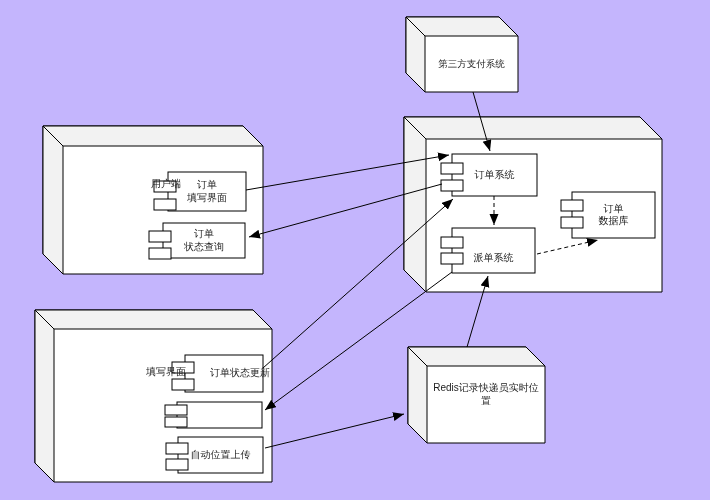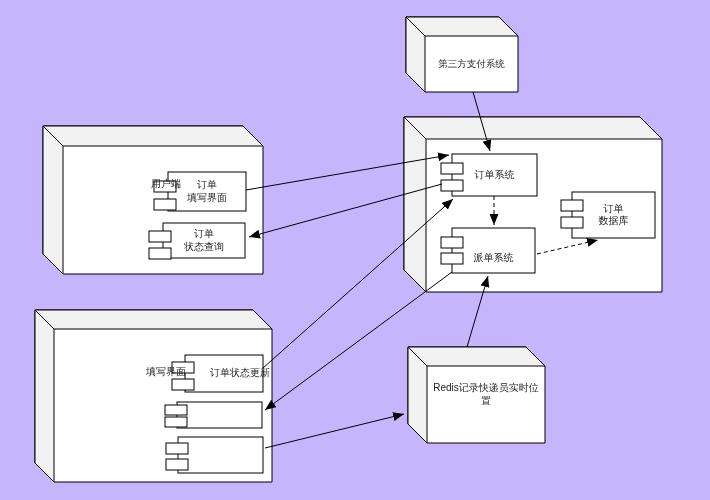--- a/index.html
+++ b/index.html
@@ -142,16 +142,17 @@
   <div class="lbl comp-lbl" style="left:452px;top:228px;width:83px;height:45px;margin-top:8px;">派单系统</div>
 
   <div class="lbl comp-lbl" style="left:572px;top:192px;width:83px;height:46px;">订单
 数据库</div>
 
   <div class="lbl node-lbl" style="left:125px;top:339px;width:82px;height:18px;">填写界面</div>
 
   <div class="lbl comp-lbl" style="left:201px;top:355px;width:78px;height:37px;">订单状态更新</div>
 
 
+  <div class="lbl comp-lbl" style="left:178px;top:437px;width:85px;height:36px;">自动位置上传</div>
 
   <div class="lbl comp-lbl" style="left:429px;top:356px;width:114px;height:77px;white-space:normal;">Redis记录快递员实时位置</div>
 
 </div>
 
 </body></html>

